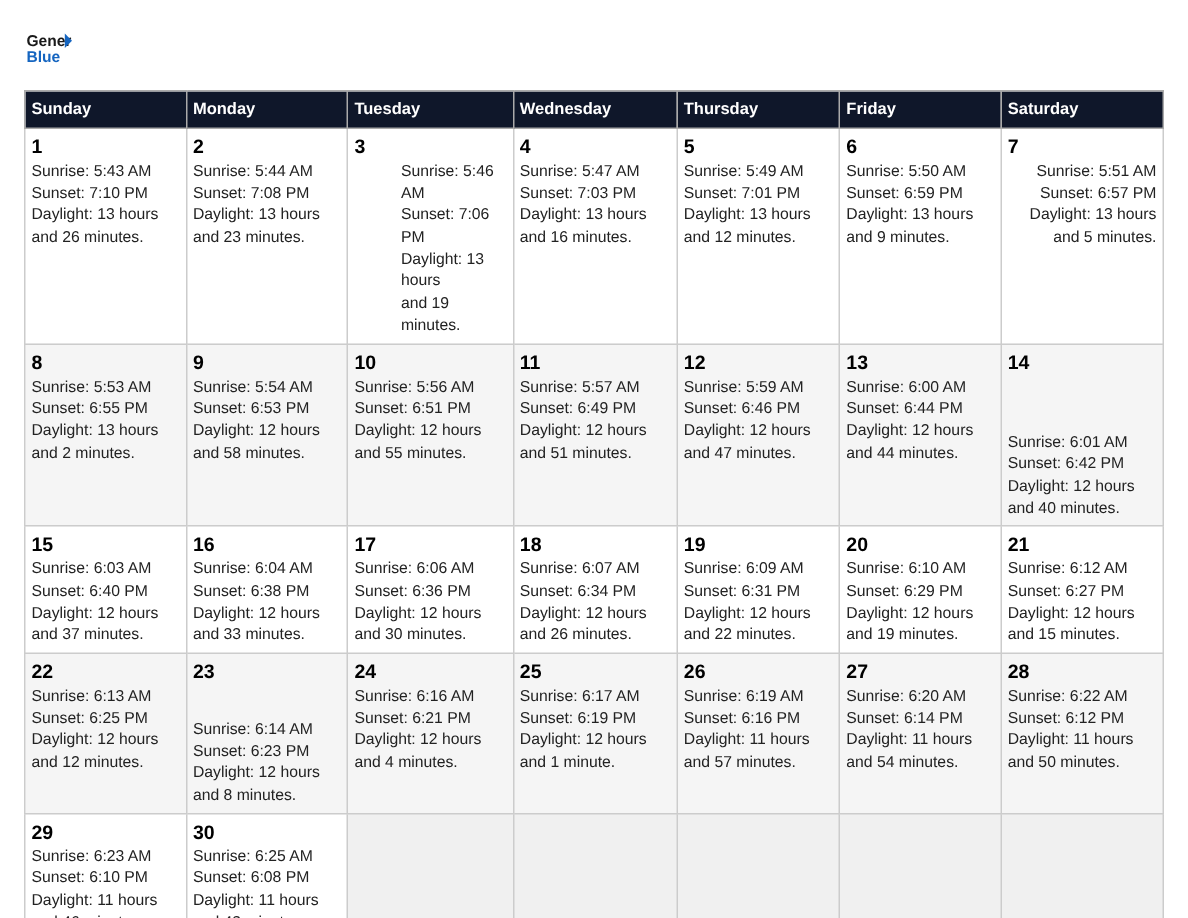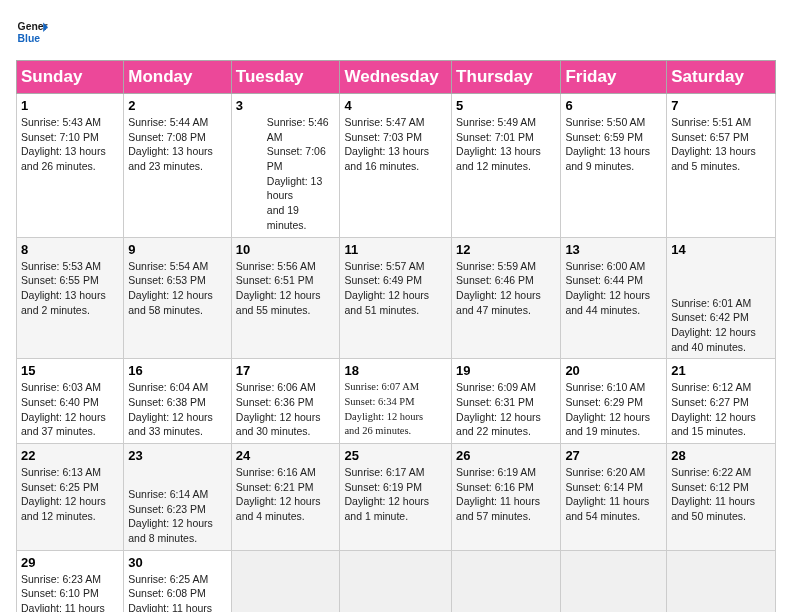--- a/index.html
+++ b/index.html
@@ -36,25 +36,25 @@
     .location {
       font-size: 15px;
       color: #333;
     }
     table {
       width: 100%;
       border-collapse: collapse;
       font-size: 11px;
     }
     thead tr th {
-      background-color: #ec4899;
+      background-color: #0f172a;
       color: #fff;
       padding: 6px 4px;
       text-align: left;
-      font-size: 17px;
+      font-size: 11px;
       font-weight: bold;
       border: 1px solid #aaa;
     }
     tbody tr td {
       border: 1px solid #ccc;
       vertical-align: top;
       padding: 4px;
       width: 113px;
       min-height: 70px;
     }
@@ -150,21 +150,21 @@
         </td>
         <td>
           <span class="day-num">6</span>
           <div class="day-info" style="white-space: pre-line;">Sunrise: 5:50 AM
 Sunset: 6:59 PM
 Daylight: 13 hours
 and 9 minutes.</div>
         </td>
         <td>
           <span class="day-num">7</span>
-          <div class="day-info" style="white-space: pre-line;">Sunrise: 5:51 AM
+          <div class="day-info" style="white-space: pre-line; text-align: right;">Sunrise: 5:51 AM
 Sunset: 6:57 PM
 Daylight: 13 hours
 and 5 minutes.</div>
         </td>
       </tr>
       <tr>
         <td>
           <span class="day-num">8</span>
           <div class="day-info" style="white-space: pre-line;">Sunrise: 5:53 AM
 Sunset: 6:55 PM
@@ -231,21 +231,21 @@
         </td>
         <td>
           <span class="day-num">17</span>
           <div class="day-info" style="white-space: pre-line;">Sunrise: 6:06 AM
 Sunset: 6:36 PM
 Daylight: 12 hours
 and 30 minutes.</div>
         </td>
         <td>
           <span class="day-num">18</span>
-          <div class="day-info" style="white-space: pre-line; font-family: Liberation Serif, serif;">Sunrise: 6:07 AM
+          <div class="day-info" style="white-space: pre-line;">Sunrise: 6:07 AM
 Sunset: 6:34 PM
 Daylight: 12 hours
 and 26 minutes.</div>
         </td>
         <td>
           <span class="day-num">19</span>
           <div class="day-info" style="white-space: pre-line;">Sunrise: 6:09 AM
 Sunset: 6:31 PM
 Daylight: 12 hours
 and 22 minutes.</div>

